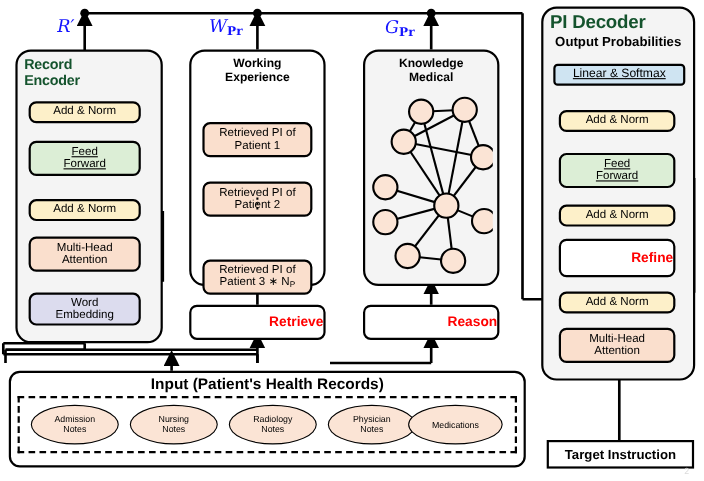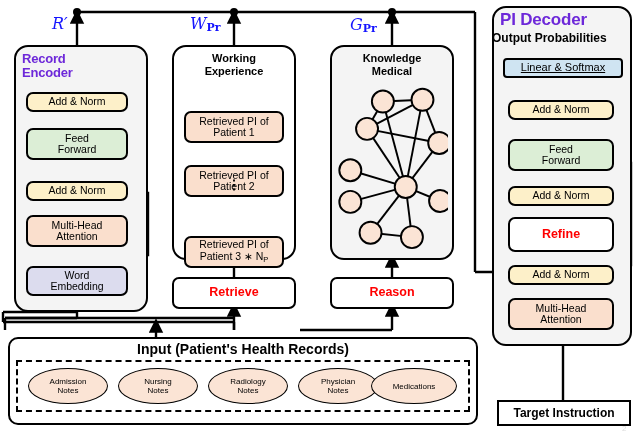--- a/index.html
+++ b/index.html
@@ -7,51 +7,51 @@
        font-family:"Liberation Sans", sans-serif;color:#000;}
   #stage{position:absolute;left:0;top:0;width:640px;height:437px;}
   svg#wires{position:absolute;left:0;top:0;width:640px;height:437px;pointer-events:none;}
 
   .panel{position:absolute;box-sizing:border-box;background:#f4f4f4;
          border:2.2px solid #000;border-radius:14px;}
   .panel-white{background:#ffffff;}
   .panel-title{position:absolute;width:100%;text-align:center;font-weight:bold;
                font-size:11px;line-height:12.5px;color:#000;}
 
-  .sectitle{position:absolute;font-weight:bold;color:#6d28d9;letter-spacing:-0.2px;}
+  .sectitle{position:absolute;font-weight:bold;color:#14532d;letter-spacing:-0.2px;}
 
   .blk{position:absolute;box-sizing:border-box;border:2.1px solid #000;
        border-radius:7px;display:flex;align-items:center;justify-content:center;
        text-align:center;font-size:10.5px;line-height:11.5px;color:#000;}
   .blk.sq{border-radius:4px;}
 
   .c-addnorm{background:#fdf0c9;}
-  .c-ff{background:#dceed6;}
+  .c-ff{background:#dceed6;text-decoration:underline;}
   .c-mha{background:#fadfcd;}
   .c-we{background:#dcdcee;}
   .c-lin{background:#cfe4f2;}
-  .c-white{background:#ffffff;}
+  .c-white{background:#ffffff;justify-content:flex-end;}
   .c-pat{background:#fadfcd;margin-top:25px;}
 
   .redlbl{color:#ff0000;font-weight:bold;font-size:12.5px;}
 
   .mathlbl{position:absolute;color:#1414ff;font-family:"DejaVu Serif", serif;
            font-style:italic;font-size:16px;font-weight:500;}
   .mathlbl .sub{font-size:11px;font-style:normal;font-weight:bold;
                 font-family:"DejaVu Serif", serif;vertical-align:-0.22em;letter-spacing:0;}
   .mathlbl .pr{font-style:normal;}
 
   .dashbox{position:absolute;box-sizing:border-box;border:2.4px dashed #000;}
   .ell{position:absolute;box-sizing:border-box;border:1.6px solid #000;
        background:#fbe4d5;border-radius:50%;display:flex;align-items:center;
        justify-content:center;text-align:center;font-size:8px;line-height:9px;}
   .dots{position:absolute;font-size:10px;font-weight:bold;letter-spacing:0.5px;}
   .vdots{position:absolute;text-align:center;width:100%;font-size:13px;
          line-height:6px;font-weight:bold;}
-  .outprob{position:absolute;width:100%;text-align:left;font-weight:bold;font-size:12px;}
+  .outprob{position:absolute;width:100%;text-align:center;font-weight:bold;font-size:12px;}
   .tgt{position:absolute;box-sizing:border-box;border:2.2px solid #000;background:#fff;
        display:flex;align-items:center;justify-content:center;font-weight:bold;font-size:12px;}
   .pg{position:absolute;color:#dcdcdc;font-size:8px;}
 </style>
 </head>
 <body>
 
 <div id="stage">
 
   <svg id="wires" viewBox="0 0 640 437">

